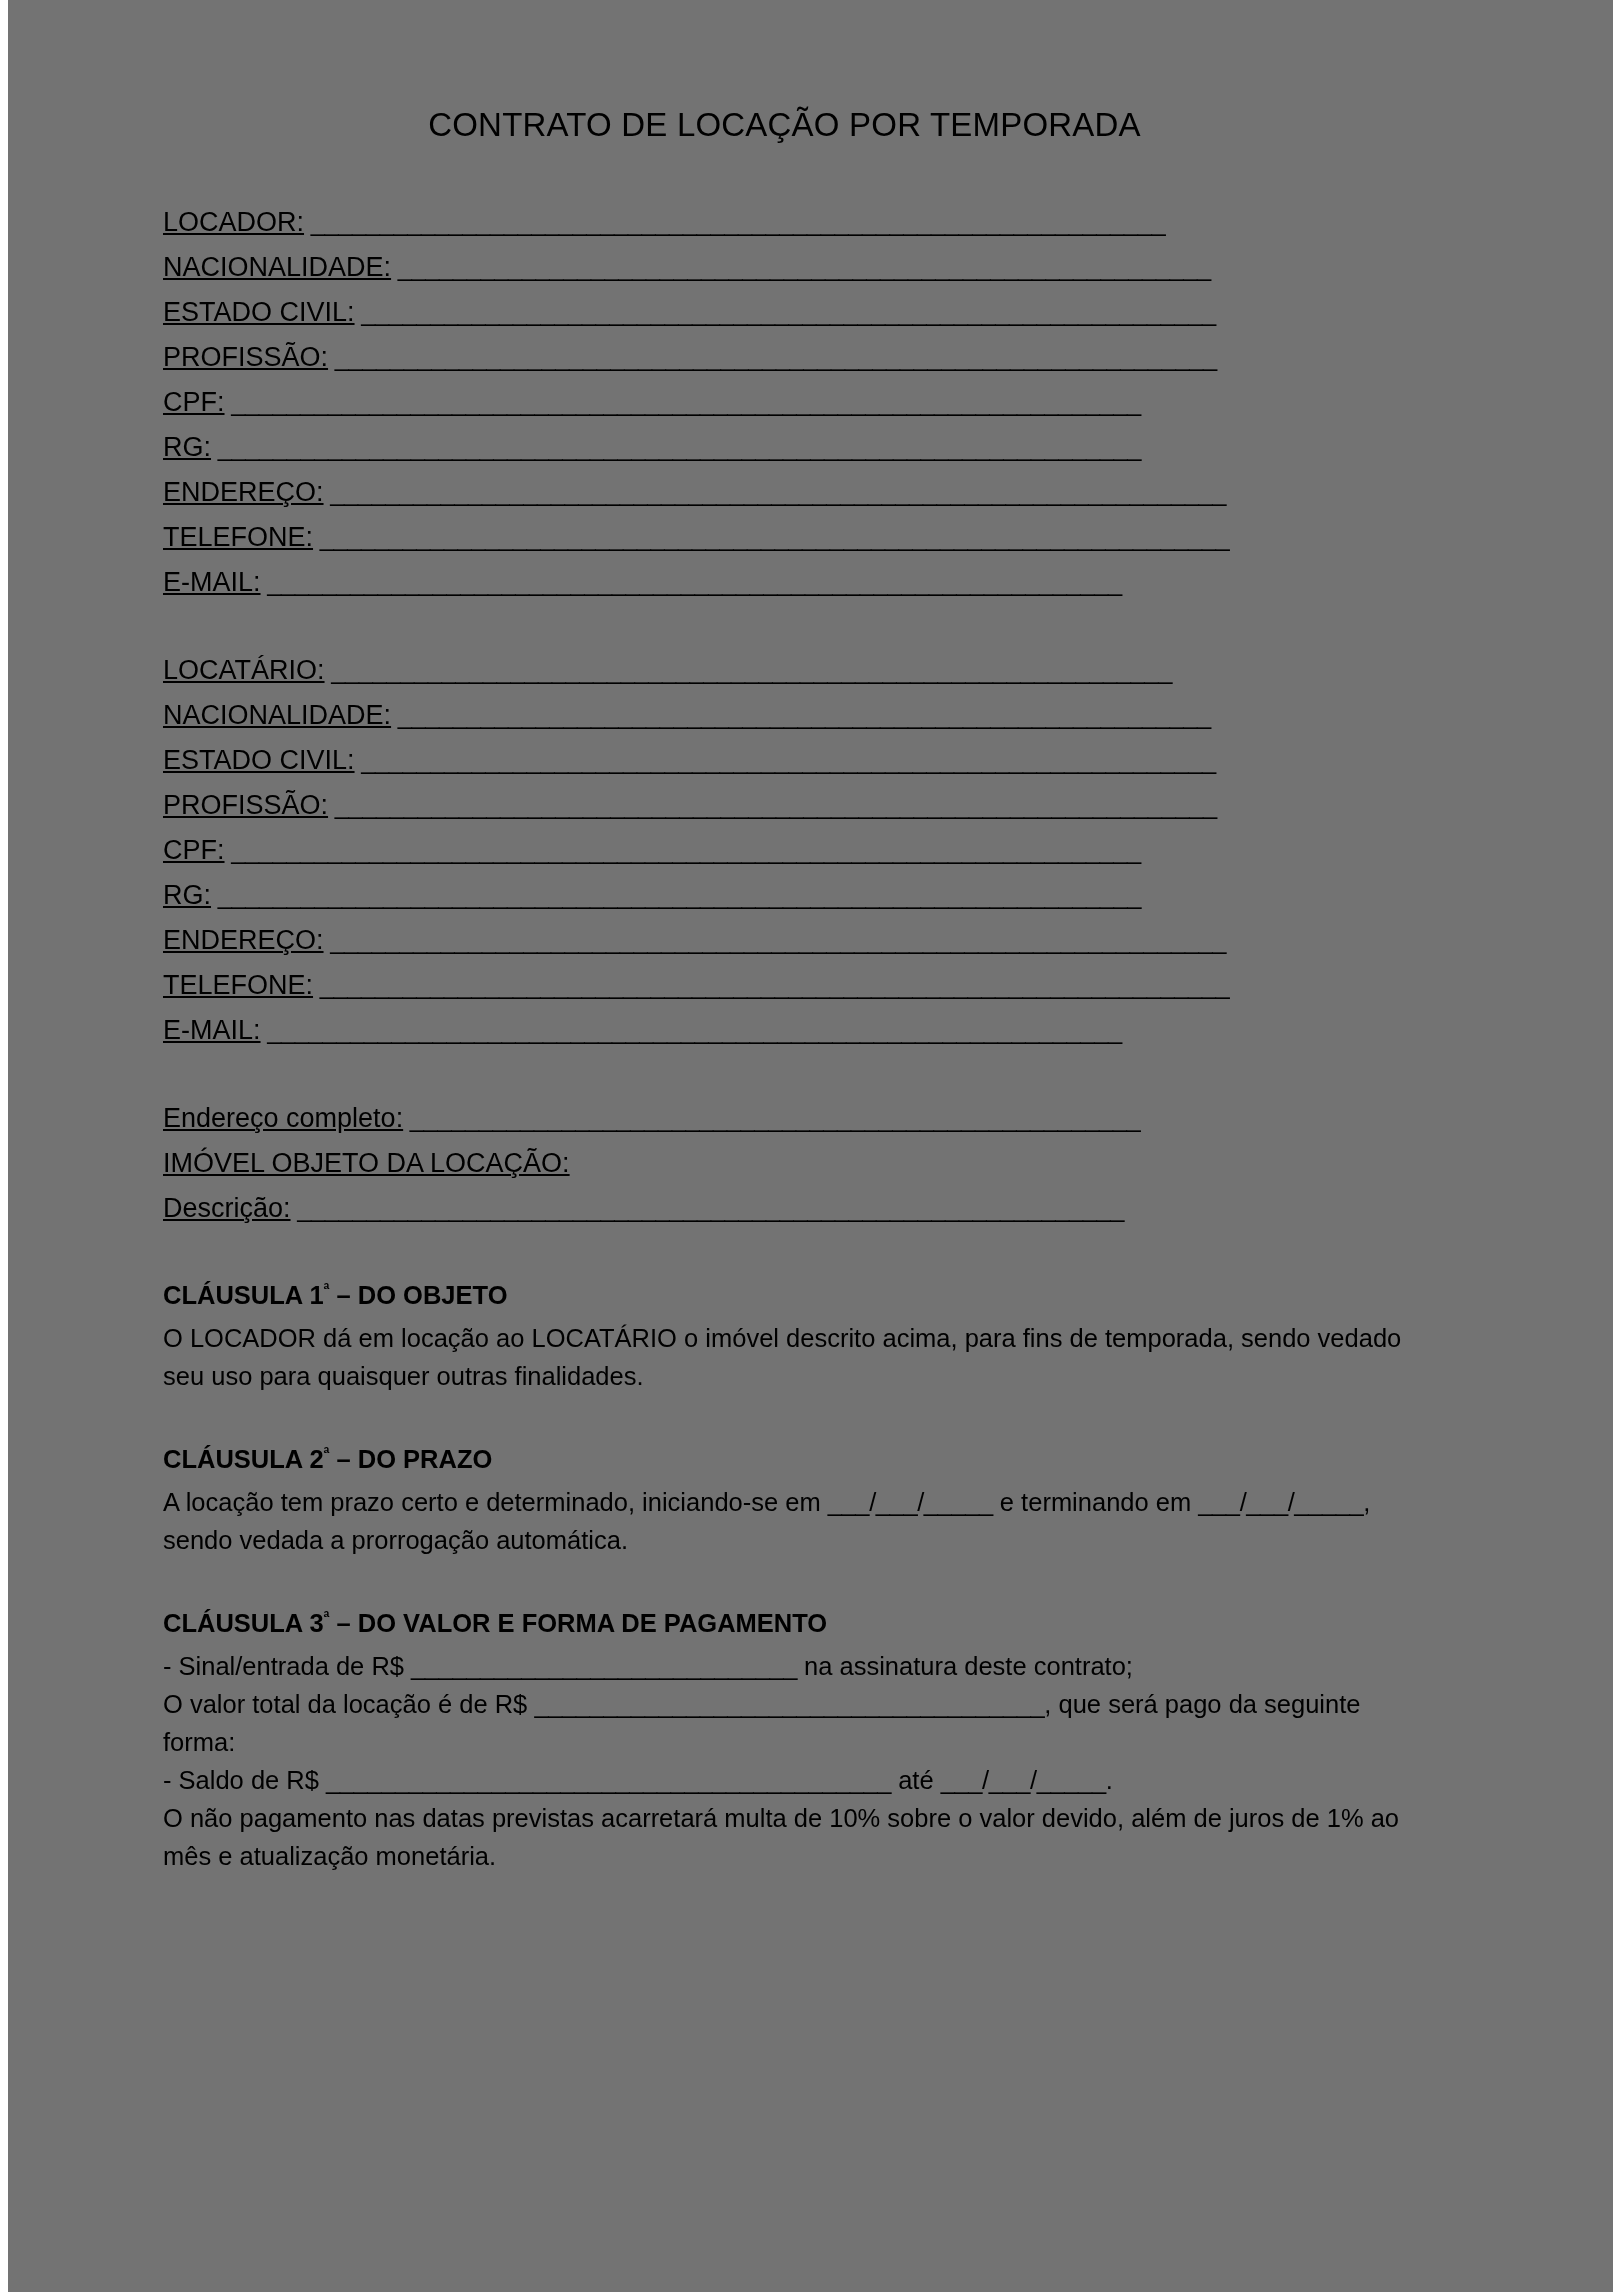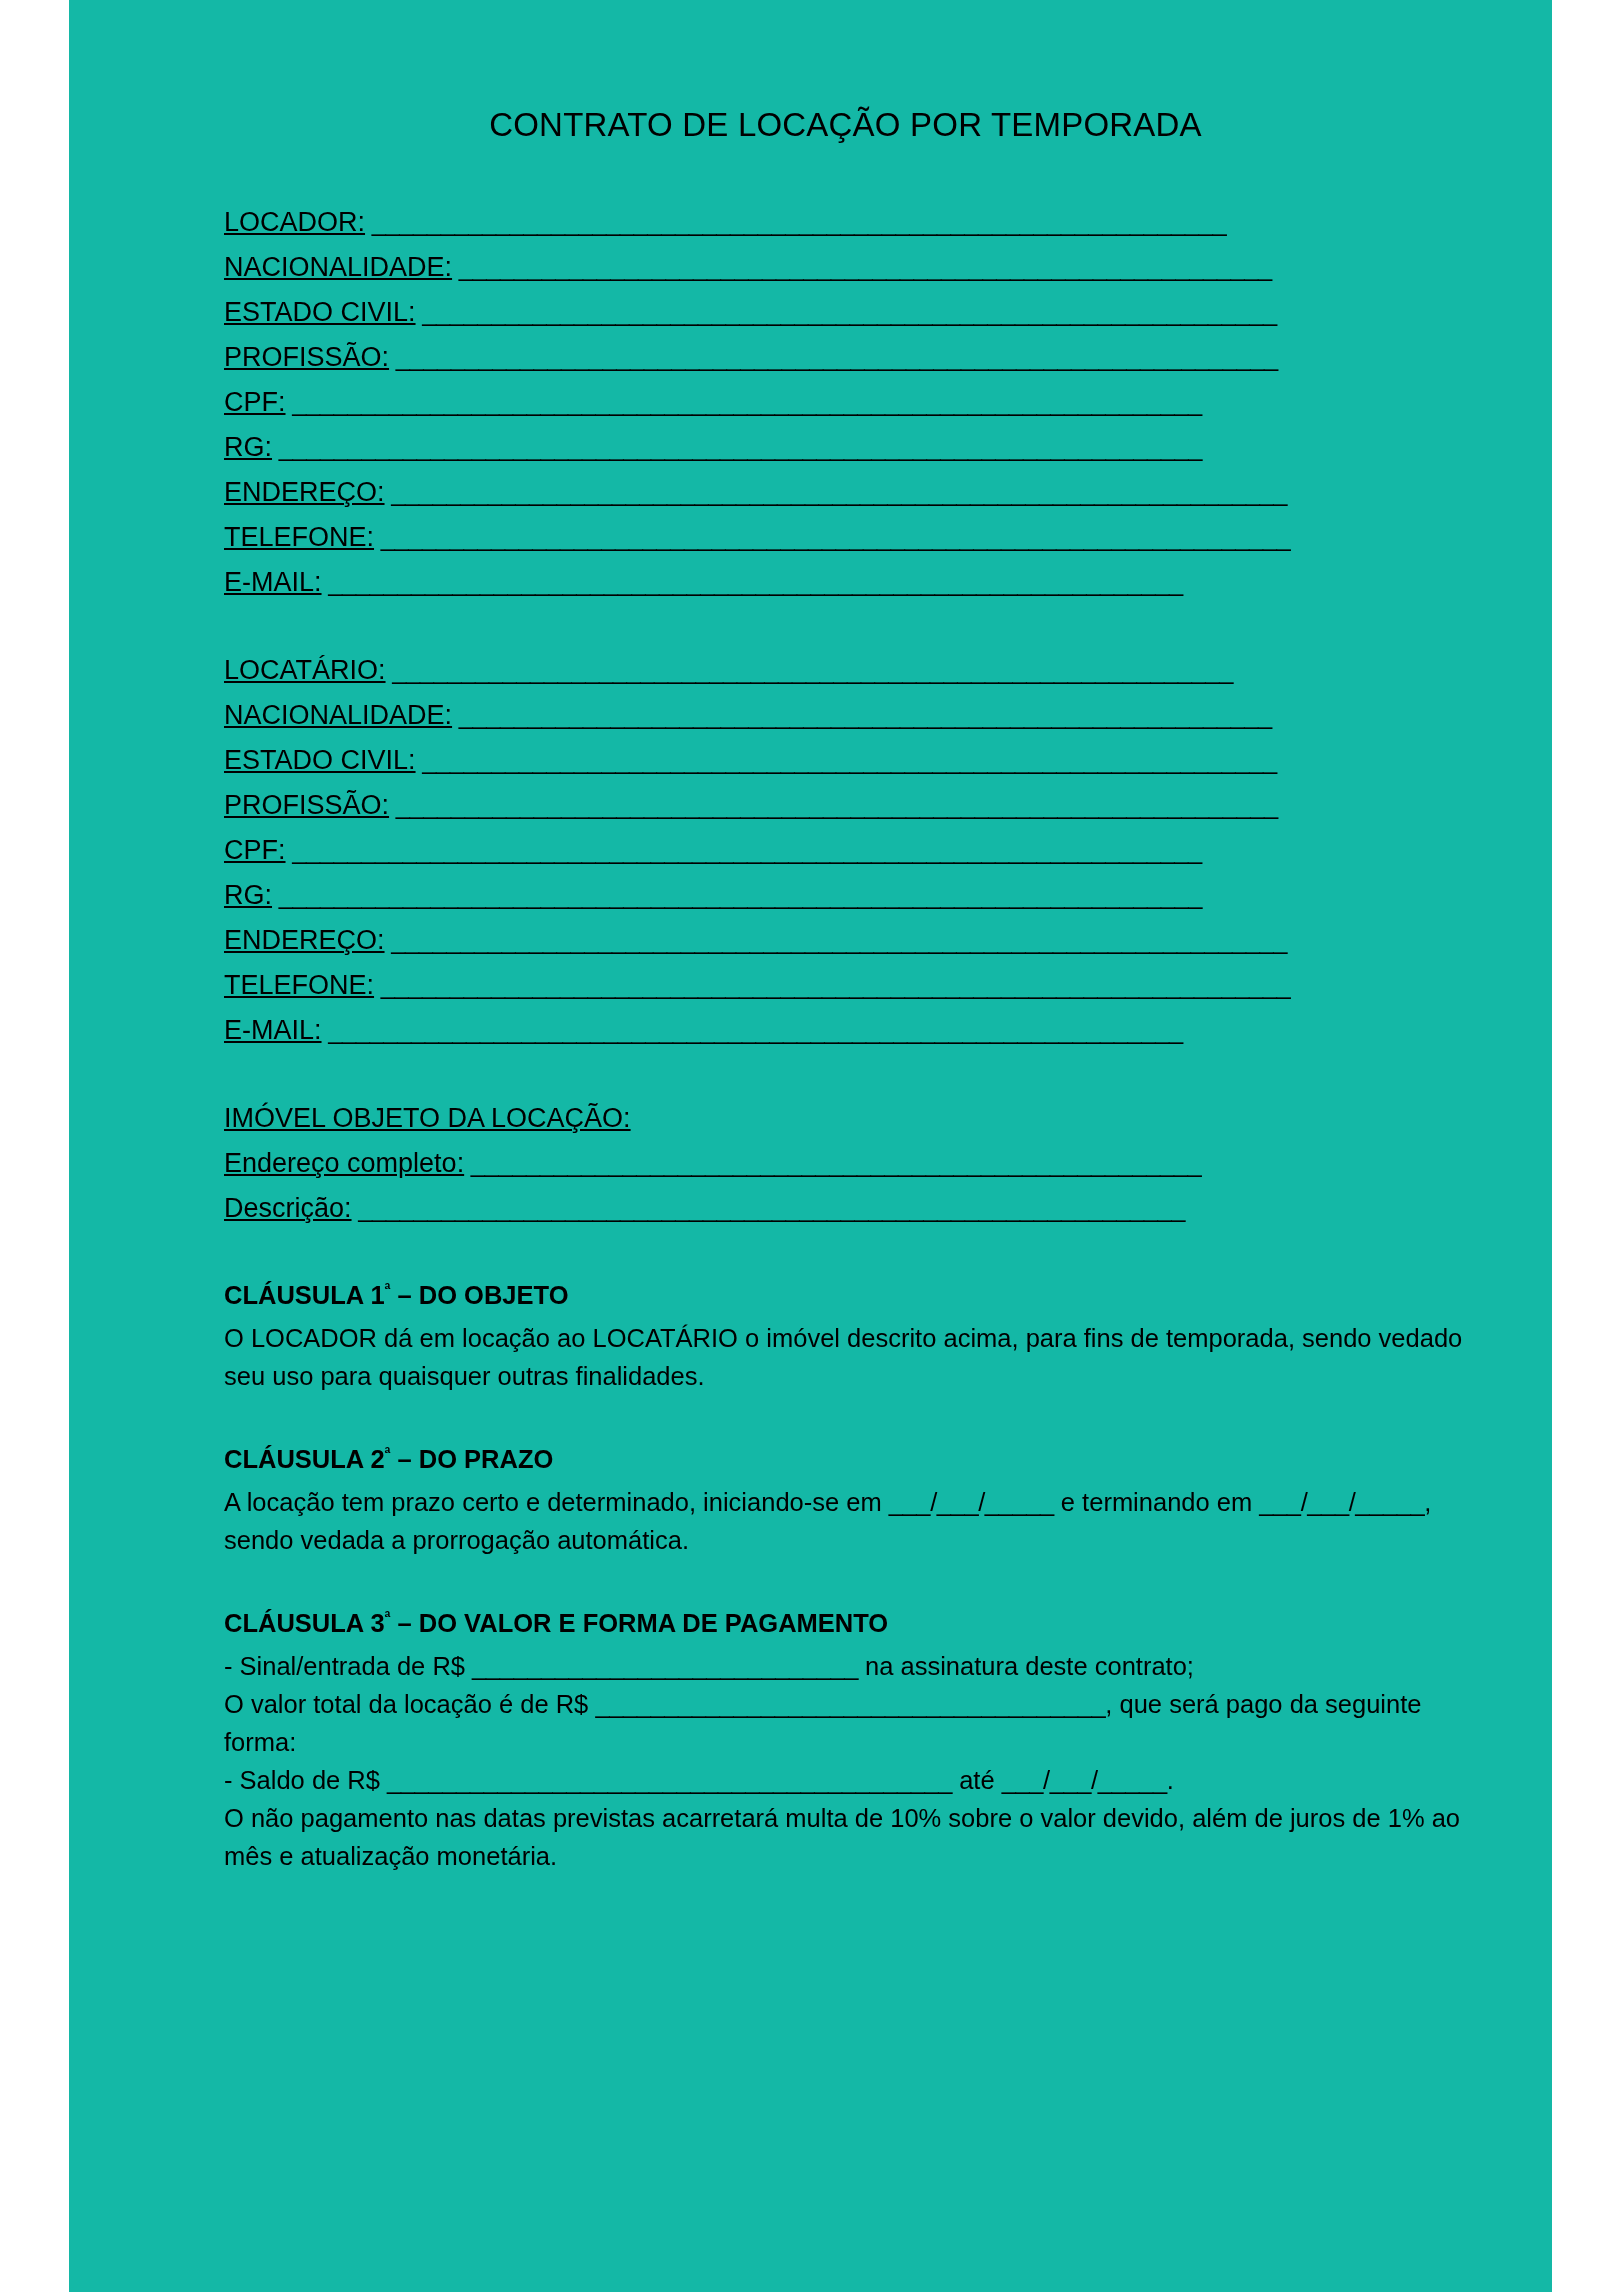--- a/index.html
+++ b/index.html
@@ -4,24 +4,24 @@
 <title>CONTRATO DE LOCAÇÃO POR TEMPORADA</title>
 <style>
   html, body {
     margin: 0;
     padding: 0;
     background: #ffffff;
   }
 
   .page {
     position: relative;
-    width: 1483px;
+    width: 1605px;
     height: 2293px;
     margin: 0 auto;
-    background: #14b8a6;
+    background: #737373;
     color: #000000;
     font-family: "Liberation Sans", sans-serif;
     box-sizing: border-box;
     overflow: hidden;
   }
 
   .content {
     position: absolute;
     left: 155px;
     top: 0;
@@ -186,25 +186,25 @@
         <span class="field-label">E-MAIL:</span><span class="field-rule rule"> ______________________________________________________________</span>
       </div>
 
     </div>
 
     <div class="spacer-section"></div>
 
     <div class="block">
 
       <div class="field-row">
+        <span class="field-label">Endereço completo:</span><span class="field-rule rule"> _____________________________________________________</span>
+      </div>
+
+      <div class="field-row">
         <span class="field-label">IMÓVEL OBJETO DA LOCAÇÃO:</span>
-      </div>
-
-      <div class="field-row">
-        <span class="field-label">Endereço completo:</span><span class="field-rule rule"> _____________________________________________________</span>
       </div>
 
       <div class="field-row">
         <span class="field-label">Descrição:</span><span class="field-rule rule"> ____________________________________________________________</span>
       </div>
 
     </div>
 
     <div class="spacer-small"></div>
 

